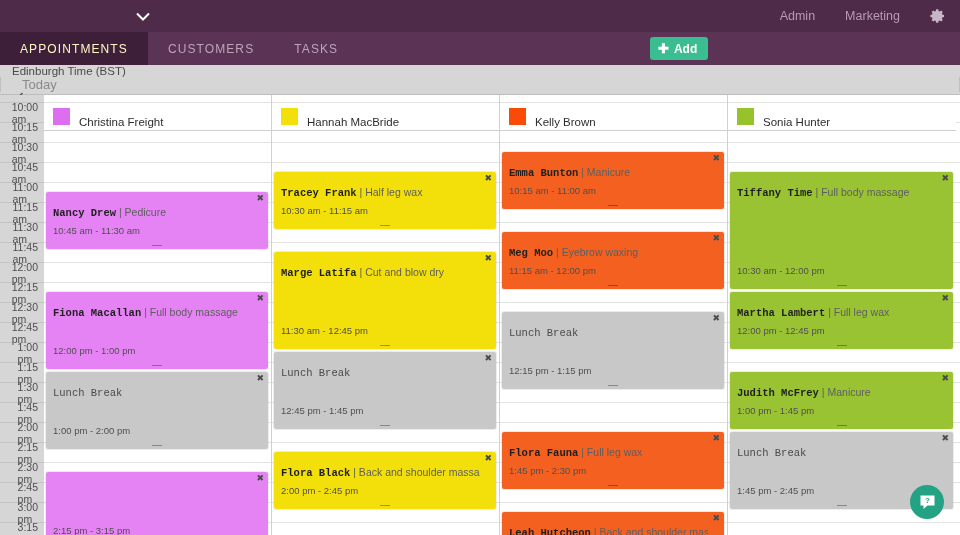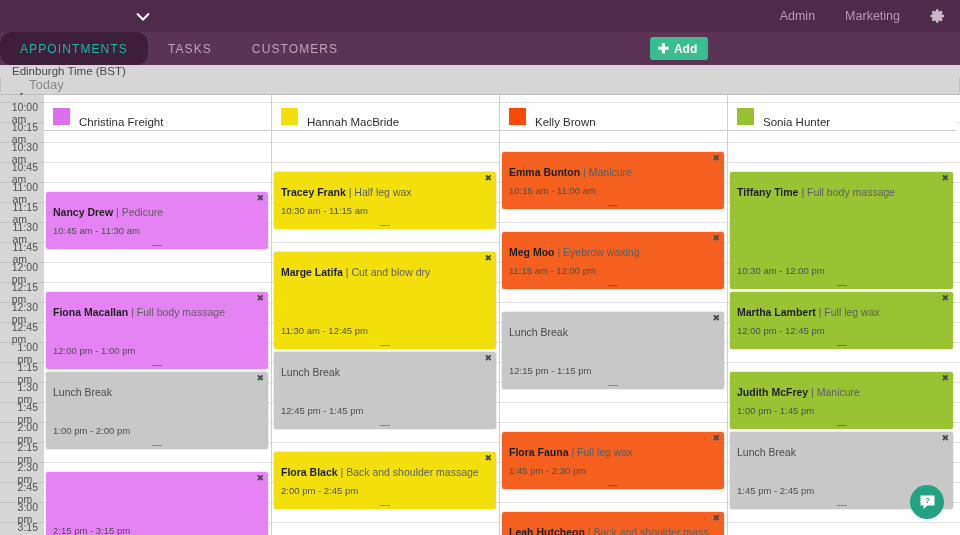--- a/index.html
+++ b/index.html
@@ -30,41 +30,41 @@
 
   
   .tabbar{
     height:33px; background:#5b3355; display:flex; align-items:stretch;
     position:relative;
   }
   .tab{
     display:flex; align-items:center; padding:0 20px;
     font-size:12px; letter-spacing:1.1px; color:#bda5b9; cursor:pointer;
   }
-  .tab.active{ background:#3d1f39; color:#14b8a6;border-radius:12px; }
+  .tab.active{ background:#3d1f39; color:#fef9c3; }
   .addbtn{
     position:absolute; left:650px; top:5px;
     height:23px; background:#3bbd92; border-radius:3px;
     display:flex; align-items:center; gap:5px;
     padding:0 11px 0 8px; cursor:pointer;
     color:#fff; font-size:12px; font-weight:bold;
   }
   .plus{ font-size:13px; font-weight:bold; line-height:1; }
 
   
   .datebar{
     height:30px; background:#d6d6d6; display:flex; align-items:stretch;
     border-bottom:1px solid #bdbdbd; position:relative;flex-direction:column;
   }
   .tzlabel{
     display:flex; align-items:center; padding-left:12px;
     font-size:11.5px; color:#4a4a4a; width:390px;
   }
   .today-btn{
-    display:flex; align-items:center; padding:0 28px;
+    display:flex; align-items:center; padding:0 21px;
     font-size:13px; color:#8a8a8a; cursor:pointer;
     border-left:1px solid #c0c0c0; border-right:1px solid #c0c0c0;
   }
   .navarrow{
     display:flex; align-items:center; justify-content:center;
     width:38px; color:#5a5a5a; cursor:pointer; font-size:15px;
   }
   .datetitle{
     display:flex; align-items:center; justify-content:center;
     width:160px; font-size:14px; color:#3d3d3d;
@@ -124,21 +124,21 @@
     box-shadow:0 0 0 1px rgba(0,0,0,.07);
   }
   .appt .x{
     position:absolute; top:2px; right:4px;
     font-size:9px; color:#4a4a4a; line-height:1; cursor:pointer;
   }
   .appt .title{
     position:absolute; top:14px; left:7px; right:16px;
     font-size:10.5px; white-space:nowrap; overflow:hidden;
   }
-  .appt .title b{ color:#1f1f1f; font-weight:bold; }
+  .appt .title b{ color:#1f1f1f; font-weight:bold;font-family:Liberation Mono, monospace; }
   .appt .title span{ color:#5e5e5e; font-weight:normal; }
   .appt .time{
     position:absolute; bottom:13px; left:7px;
     font-size:9.5px; color:#4f4f4f; white-space:nowrap;
   }
   .appt .grip{
     position:absolute; bottom:2px; left:50%; margin-left:-5px;
     width:10px; height:2px; border-top:1px solid rgba(0,0,0,.32);
   }
   .appt.break{ background:#c8c8c8; }
@@ -168,22 +168,22 @@
   <div class="gear">
     <svg width="16" height="16" viewBox="0 0 16 16">
       <path fill="#c9b5c5" d="M8 5.2a2.8 2.8 0 1 0 0 5.6 2.8 2.8 0 0 0 0-5.6zm0 4.2a1.4 1.4 0 1 1 0-2.8 1.4 1.4 0 0 1 0 2.8z"></path>
       <path fill="#c9b5c5" d="M14 9.1V6.9l-1.7-.3a4.6 4.6 0 0 0-.5-1.2l1-1.4-1.6-1.6-1.4 1a4.6 4.6 0 0 0-1.2-.5L8.3 1.2H6.1L5.8 2.9a4.6 4.6 0 0 0-1.2.5l-1.4-1-1.6 1.6 1 1.4a4.6 4.6 0 0 0-.5 1.2l-1.7.3v2.2l1.7.3c.1.4.3.8.5 1.2l-1 1.4 1.6 1.6 1.4-1c.4.2.8.4 1.2.5l.3 1.7h2.2l.3-1.7c.4-.1.8-.3 1.2-.5l1.4 1 1.6-1.6-1-1.4c.2-.4.4-.8.5-1.2L14 9.1z"></path>
     </svg>
   </div>
 </div>
 
 <div class="tabbar">
   <div class="tab active">APPOINTMENTS</div>
+  <div class="tab">CUSTOMERS</div>
   <div class="tab">TASKS</div>
-  <div class="tab">CUSTOMERS</div>
   <div class="addbtn">
     <span class="plus">✚</span>
     <span>Add</span>
   </div>
 </div>
 
 <div class="datebar">
   <div class="tzlabel">Edinburgh Time (BST)</div>
   <div class="today-btn">Today</div>
   <div class="navarrow">

